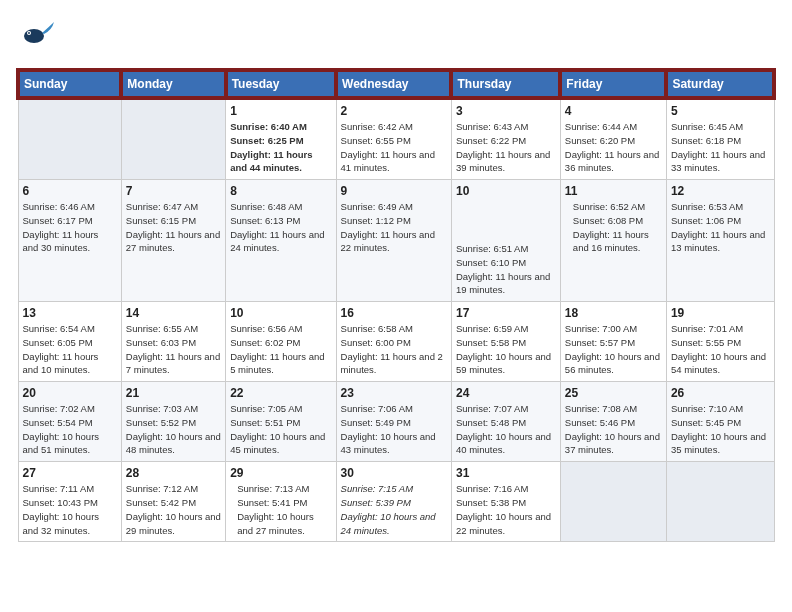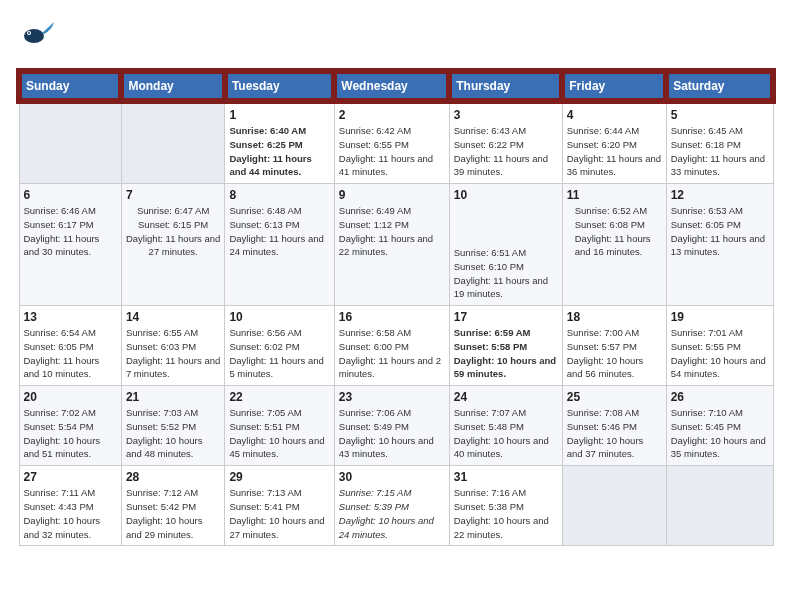--- a/index.html
+++ b/index.html
@@ -33,21 +33,21 @@
       border-collapse: collapse;
       font-size: 10.5px;
     }
     thead tr th {
       background: #3a6fb5;
       color: #fff;
       padding: 5px 4px;
       text-align: left;
       font-size: 12px;
       font-weight: bold;
-      border: 6px solid #7f1d1d;
+      border: 4px solid #7f1d1d;
     }
     tbody tr td {
       border: 1px solid #ccc;
       vertical-align: top;
       padding: 4px 4px;
       min-height: 70px;
       height: 75px;
       color: #222;
       background: #fff;
     }
@@ -150,21 +150,21 @@
       </tr>
       <tr>
         <td>
           <span class="day-number">6</span>
           <div class="day-info" style="white-space: pre-line;">Sunrise: 6:46 AM
 Sunset: 6:17 PM
 Daylight: 11 hours and 30 minutes.</div>
         </td>
         <td>
           <span class="day-number">7</span>
-          <div class="day-info" style="white-space: pre-line; text-align: center;">Sunrise: 6:47 AM
+          <div class="day-info" style="white-space: pre-line;">Sunrise: 6:47 AM
 Sunset: 6:15 PM
 Daylight: 11 hours and 27 minutes.</div>
         </td>
         <td>
           <span class="day-number">8</span>
           <div class="day-info" style="white-space: pre-line;">Sunrise: 6:48 AM
 Sunset: 6:13 PM
 Daylight: 11 hours and 24 minutes.</div>
         </td>
         <td>
@@ -181,21 +181,21 @@
         </td>
         <td>
           <span class="day-number">11</span>
           <div class="day-info" style="white-space: pre-line; margin-left: 8px;">Sunrise: 6:52 AM
 Sunset: 6:08 PM
 Daylight: 11 hours and 16 minutes.</div>
         </td>
         <td>
           <span class="day-number">12</span>
           <div class="day-info" style="white-space: pre-line;">Sunrise: 6:53 AM
-Sunset: 6:05 PM
+Sunset: 1:06 PM
 Daylight: 11 hours and 13 minutes.</div>
         </td>
       </tr>
       <tr>
         <td>
           <span class="day-number">13</span>
           <div class="day-info" style="white-space: pre-line;">Sunrise: 6:54 AM
 Sunset: 6:05 PM
 Daylight: 11 hours and 10 minutes.</div>
         </td>
@@ -212,21 +212,21 @@
 Daylight: 11 hours and 5 minutes.</div>
         </td>
         <td>
           <span class="day-number">16</span>
           <div class="day-info" style="white-space: pre-line;">Sunrise: 6:58 AM
 Sunset: 6:00 PM
 Daylight: 11 hours and 2 minutes.</div>
         </td>
         <td>
           <span class="day-number">17</span>
-          <div class="day-info" style="white-space: pre-line; font-weight: bold;">Sunrise: 6:59 AM
+          <div class="day-info" style="white-space: pre-line;">Sunrise: 6:59 AM
 Sunset: 5:58 PM
 Daylight: 10 hours and 59 minutes.</div>
         </td>
         <td>
           <span class="day-number">18</span>
           <div class="day-info" style="white-space: pre-line;">Sunrise: 7:00 AM
 Sunset: 5:57 PM
 Daylight: 10 hours and 56 minutes.</div>
         </td>
         <td>
@@ -277,32 +277,32 @@
           <span class="day-number">26</span>
           <div class="day-info" style="white-space: pre-line;">Sunrise: 7:10 AM
 Sunset: 5:45 PM
 Daylight: 10 hours and 35 minutes.</div>
         </td>
       </tr>
       <tr>
         <td>
           <span class="day-number">27</span>
           <div class="day-info" style="white-space: pre-line;">Sunrise: 7:11 AM
-Sunset: 4:43 PM
+Sunset: 10:43 PM
 Daylight: 10 hours and 32 minutes.</div>
         </td>
         <td>
           <span class="day-number">28</span>
           <div class="day-info" style="white-space: pre-line;">Sunrise: 7:12 AM
 Sunset: 5:42 PM
 Daylight: 10 hours and 29 minutes.</div>
         </td>
         <td>
           <span class="day-number">29</span>
-          <div class="day-info" style="white-space: pre-line;">Sunrise: 7:13 AM
+          <div class="day-info" style="white-space: pre-line; margin-left: 7px;">Sunrise: 7:13 AM
 Sunset: 5:41 PM
 Daylight: 10 hours and 27 minutes.</div>
         </td>
         <td>
           <span class="day-number">30</span>
           <div class="day-info" style="white-space: pre-line; font-style: italic;">Sunrise: 7:15 AM
 Sunset: 5:39 PM
 Daylight: 10 hours and 24 minutes.</div>
         </td>
         <td>

